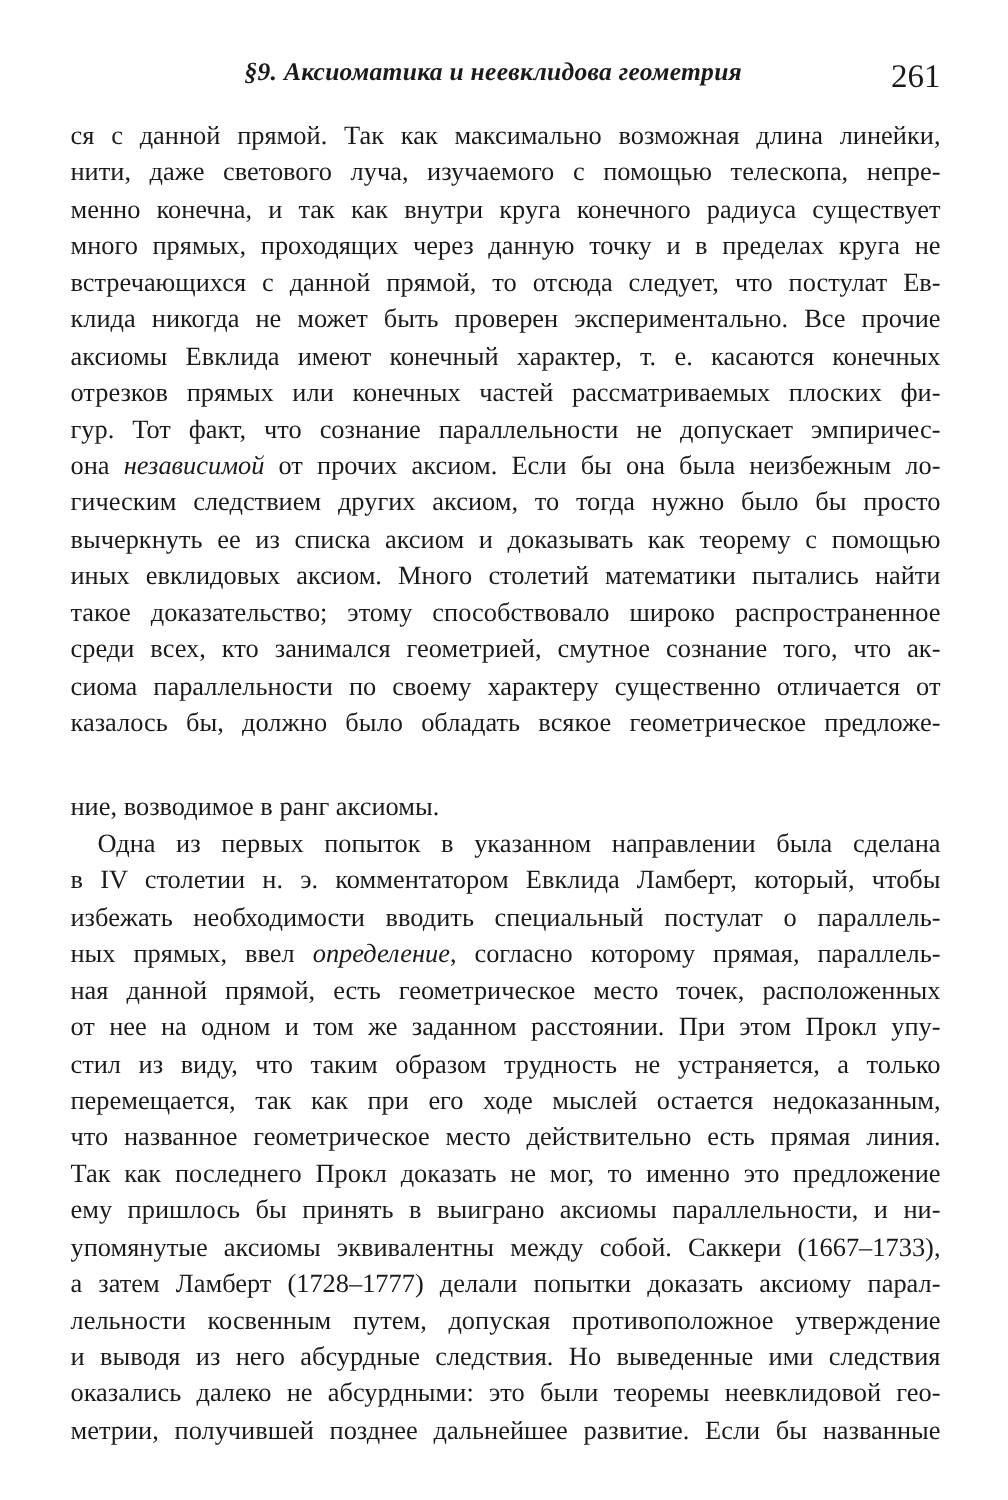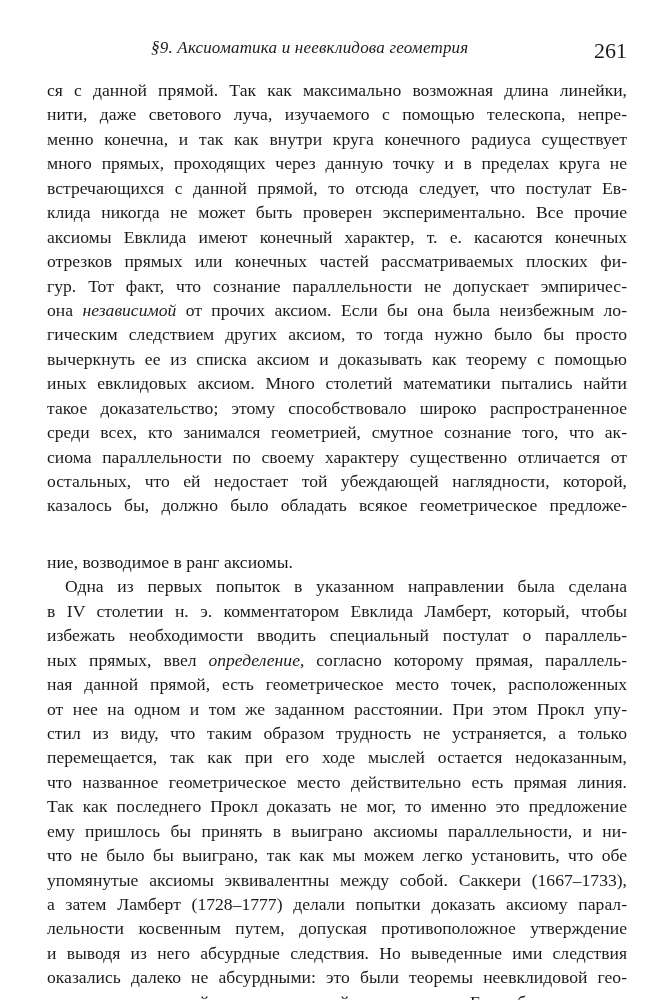--- a/index.html
+++ b/index.html
@@ -7,21 +7,21 @@
     width: 672px; height: 1000px; overflow: hidden; position: relative;
     font-family: "Liberation Serif", "DejaVu Serif", serif;
     color: #1a1a1a;
   }
   .page { position: absolute; left: 47px; top: 0; width: 580px; }
   .running-head {
     position: absolute; top: 38px; left: 0; width: 580px; height: 24px;
     font-size: 17px;
   }
   .running-title {
-    position: absolute; left: 104px; top: 0; font-style: italic; letter-spacing: 0.2px;
+    position: absolute; left: 116px; top: 0; font-style: italic; letter-spacing: 0.2px; font-weight: bold;
   }
   .page-number { position: absolute; right: 0; top: 0; font-size: 22px; }
   .body-text { position: absolute; top: 78px; left: 0; width: 580px; }
   .line {
     display: block; height: 24.45px; line-height: 24.45px;
     font-size: 17.6px; white-space: nowrap;
     text-align: justify; text-align-last: justify;
   }
   .line.last { text-align-last: left; margin-top: 32px; }
   .line.indent { padding-left: 18px; }
@@ -46,37 +46,35 @@
         <span class="line">аксиомы Евклида имеют конечный характер, т. е. касаются конечных</span>
         <span class="line">отрезков прямых или конечных частей рассматриваемых плоских фи-</span>
         <span class="line">гур. Тот факт, что сознание параллельности не допускает эмпиричес-</span>
         <span class="line"><span>она </span><em>независимой</em><span> от прочих аксиом. Если бы она была неизбежным ло-</span></span>
         <span class="line">гическим следствием других аксиом, то тогда нужно было бы просто</span>
         <span class="line">вычеркнуть ее из списка аксиом и доказывать как теорему с помощью</span>
         <span class="line">иных евклидовых аксиом. Много столетий математики пытались найти</span>
         <span class="line">такое доказательство; этому способствовало широко распространенное</span>
         <span class="line">среди всех, кто занимался геометрией, смутное сознание того, что ак-</span>
         <span class="line">сиома параллельности по своему характеру существенно отличается от</span>
-        <span class="line">остальных, что ей недостает той убеждающей наглядности, которой,</span>
         <span class="line">казалось бы, должно было обладать всякое геометрическое предложе-</span>
         <span class="line last">ние, возводимое в ранг аксиомы.</span>
       </div>
       <div>
         <span class="line indent">Одна из первых попыток в указанном направлении была сделана</span>
         <span class="line">в IV столетии н. э. комментатором Евклида Ламберт, который, чтобы</span>
         <span class="line">избежать необходимости вводить специальный постулат о параллель-</span>
         <span class="line"><span>ных прямых, ввел </span><em>определение</em><span>, согласно которому прямая, параллель-</span></span>
         <span class="line">ная данной прямой, есть геометрическое место точек, расположенных</span>
         <span class="line">от нее на одном и том же заданном расстоянии. При этом Прокл упу-</span>
         <span class="line">стил из виду, что таким образом трудность не устраняется, а только</span>
         <span class="line">перемещается, так как при его ходе мыслей остается недоказанным,</span>
         <span class="line">что названное геометрическое место действительно есть прямая линия.</span>
         <span class="line">Так как последнего Прокл доказать не мог, то именно это предложение</span>
         <span class="line">ему пришлось бы принять в выиграно аксиомы параллельности, и ни-</span>
-        <span class="line">что не было бы выиграно, так как мы можем легко установить, что обе</span>
         <span class="line">упомянутые аксиомы эквивалентны между собой. Саккери (1667–1733),</span>
         <span class="line">а затем Ламберт (1728–1777) делали попытки доказать аксиому парал-</span>
         <span class="line">лельности косвенным путем, допуская противоположное утверждение</span>
         <span class="line">и выводя из него абсурдные следствия. Но выведенные ими следствия</span>
         <span class="line">оказались далеко не абсурдными: это были теоремы неевклидовой гео-</span>
         <span class="line">метрии, получившей позднее дальнейшее развитие. Если бы названные</span>
       </div>
     </div>
 </div>
 

